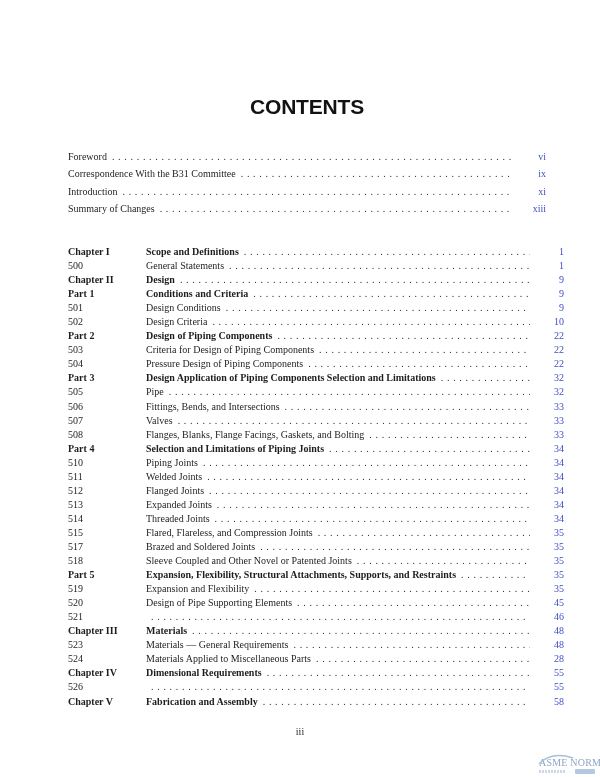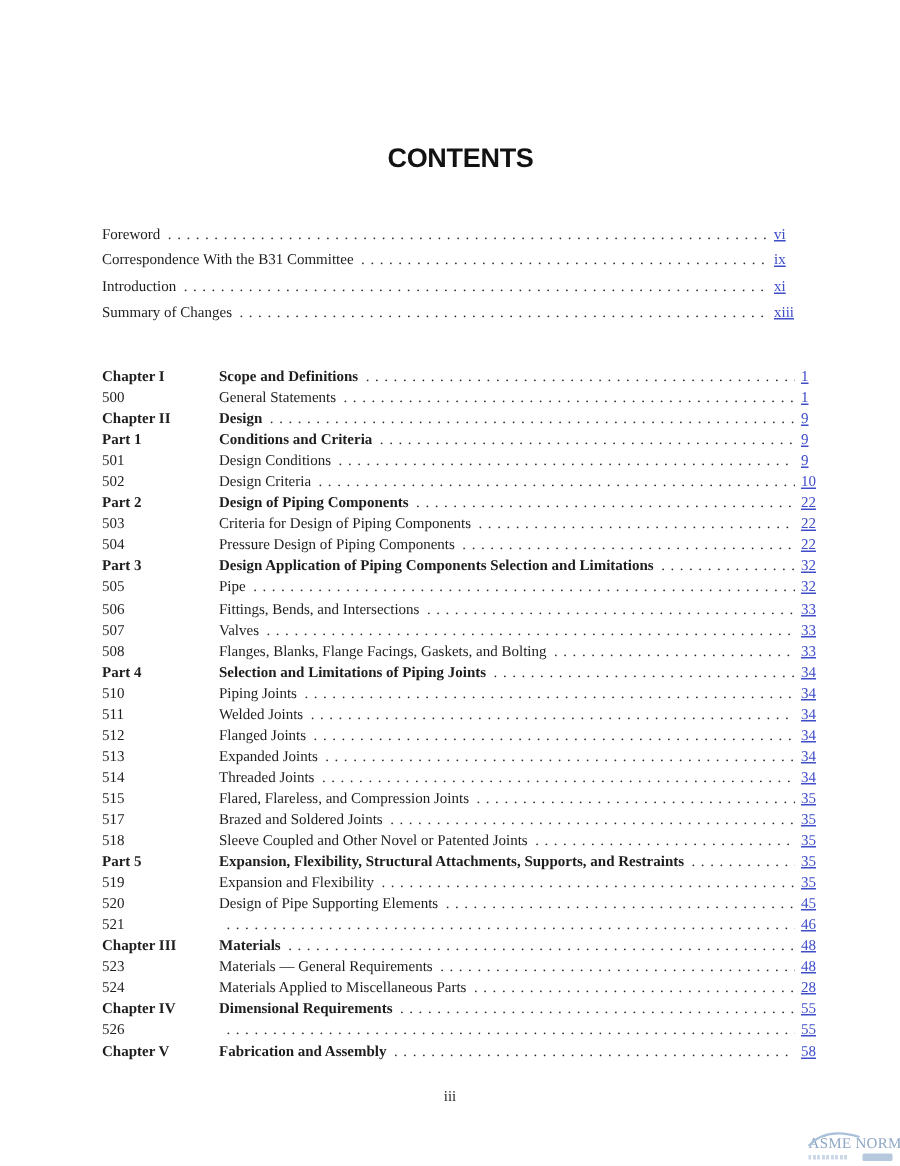--- a/index.html
+++ b/index.html
@@ -15,21 +15,21 @@
     overflow:hidden;
     color:#1e1e1e;
   }
   .page-title {
     position:absolute;
     top:95px; left:68px; right:54px;
     margin:0;
     text-align:center;
     font-family:"Liberation Sans", sans-serif;
     font-weight:bold;
-    font-size:18px;
+    font-size:21px;
     letter-spacing:-0.2px;
     color:#121212;
   }
   .front-matter {
     position:absolute;
     top:151px; left:68px; right:54px;
   }
   .toc {
     position:absolute;
     top:246px; left:68px; right:36px;
@@ -59,23 +59,23 @@
     letter-spacing:0.6px;
     color:#2c2c2c;
     min-width:0;
   }
   .leader::after {
     content: ". . . . . . . . . . . . . . . . . . . . . . . . . . . . . . . . . . . . . . . . . . . . . . . . . . . . . . . . . . . . . . . . . . . . . . . . . . . . . . . . . . . . . . . . . . . . . . . . . . . . . . . .";
   }
   .pagenum {
     flex:none;
     width:30px;
+    text-align:right;
     color:#3f4dc9;
     cursor:pointer;
-    text-decoration:underline;
   }
   .footer {
     position:absolute;
     top:726px; left:68px; right:68px;
     text-align:center;
     font-size:10px;
     color:#2c2c2c;
   }
   .watermark {
     position:absolute;

